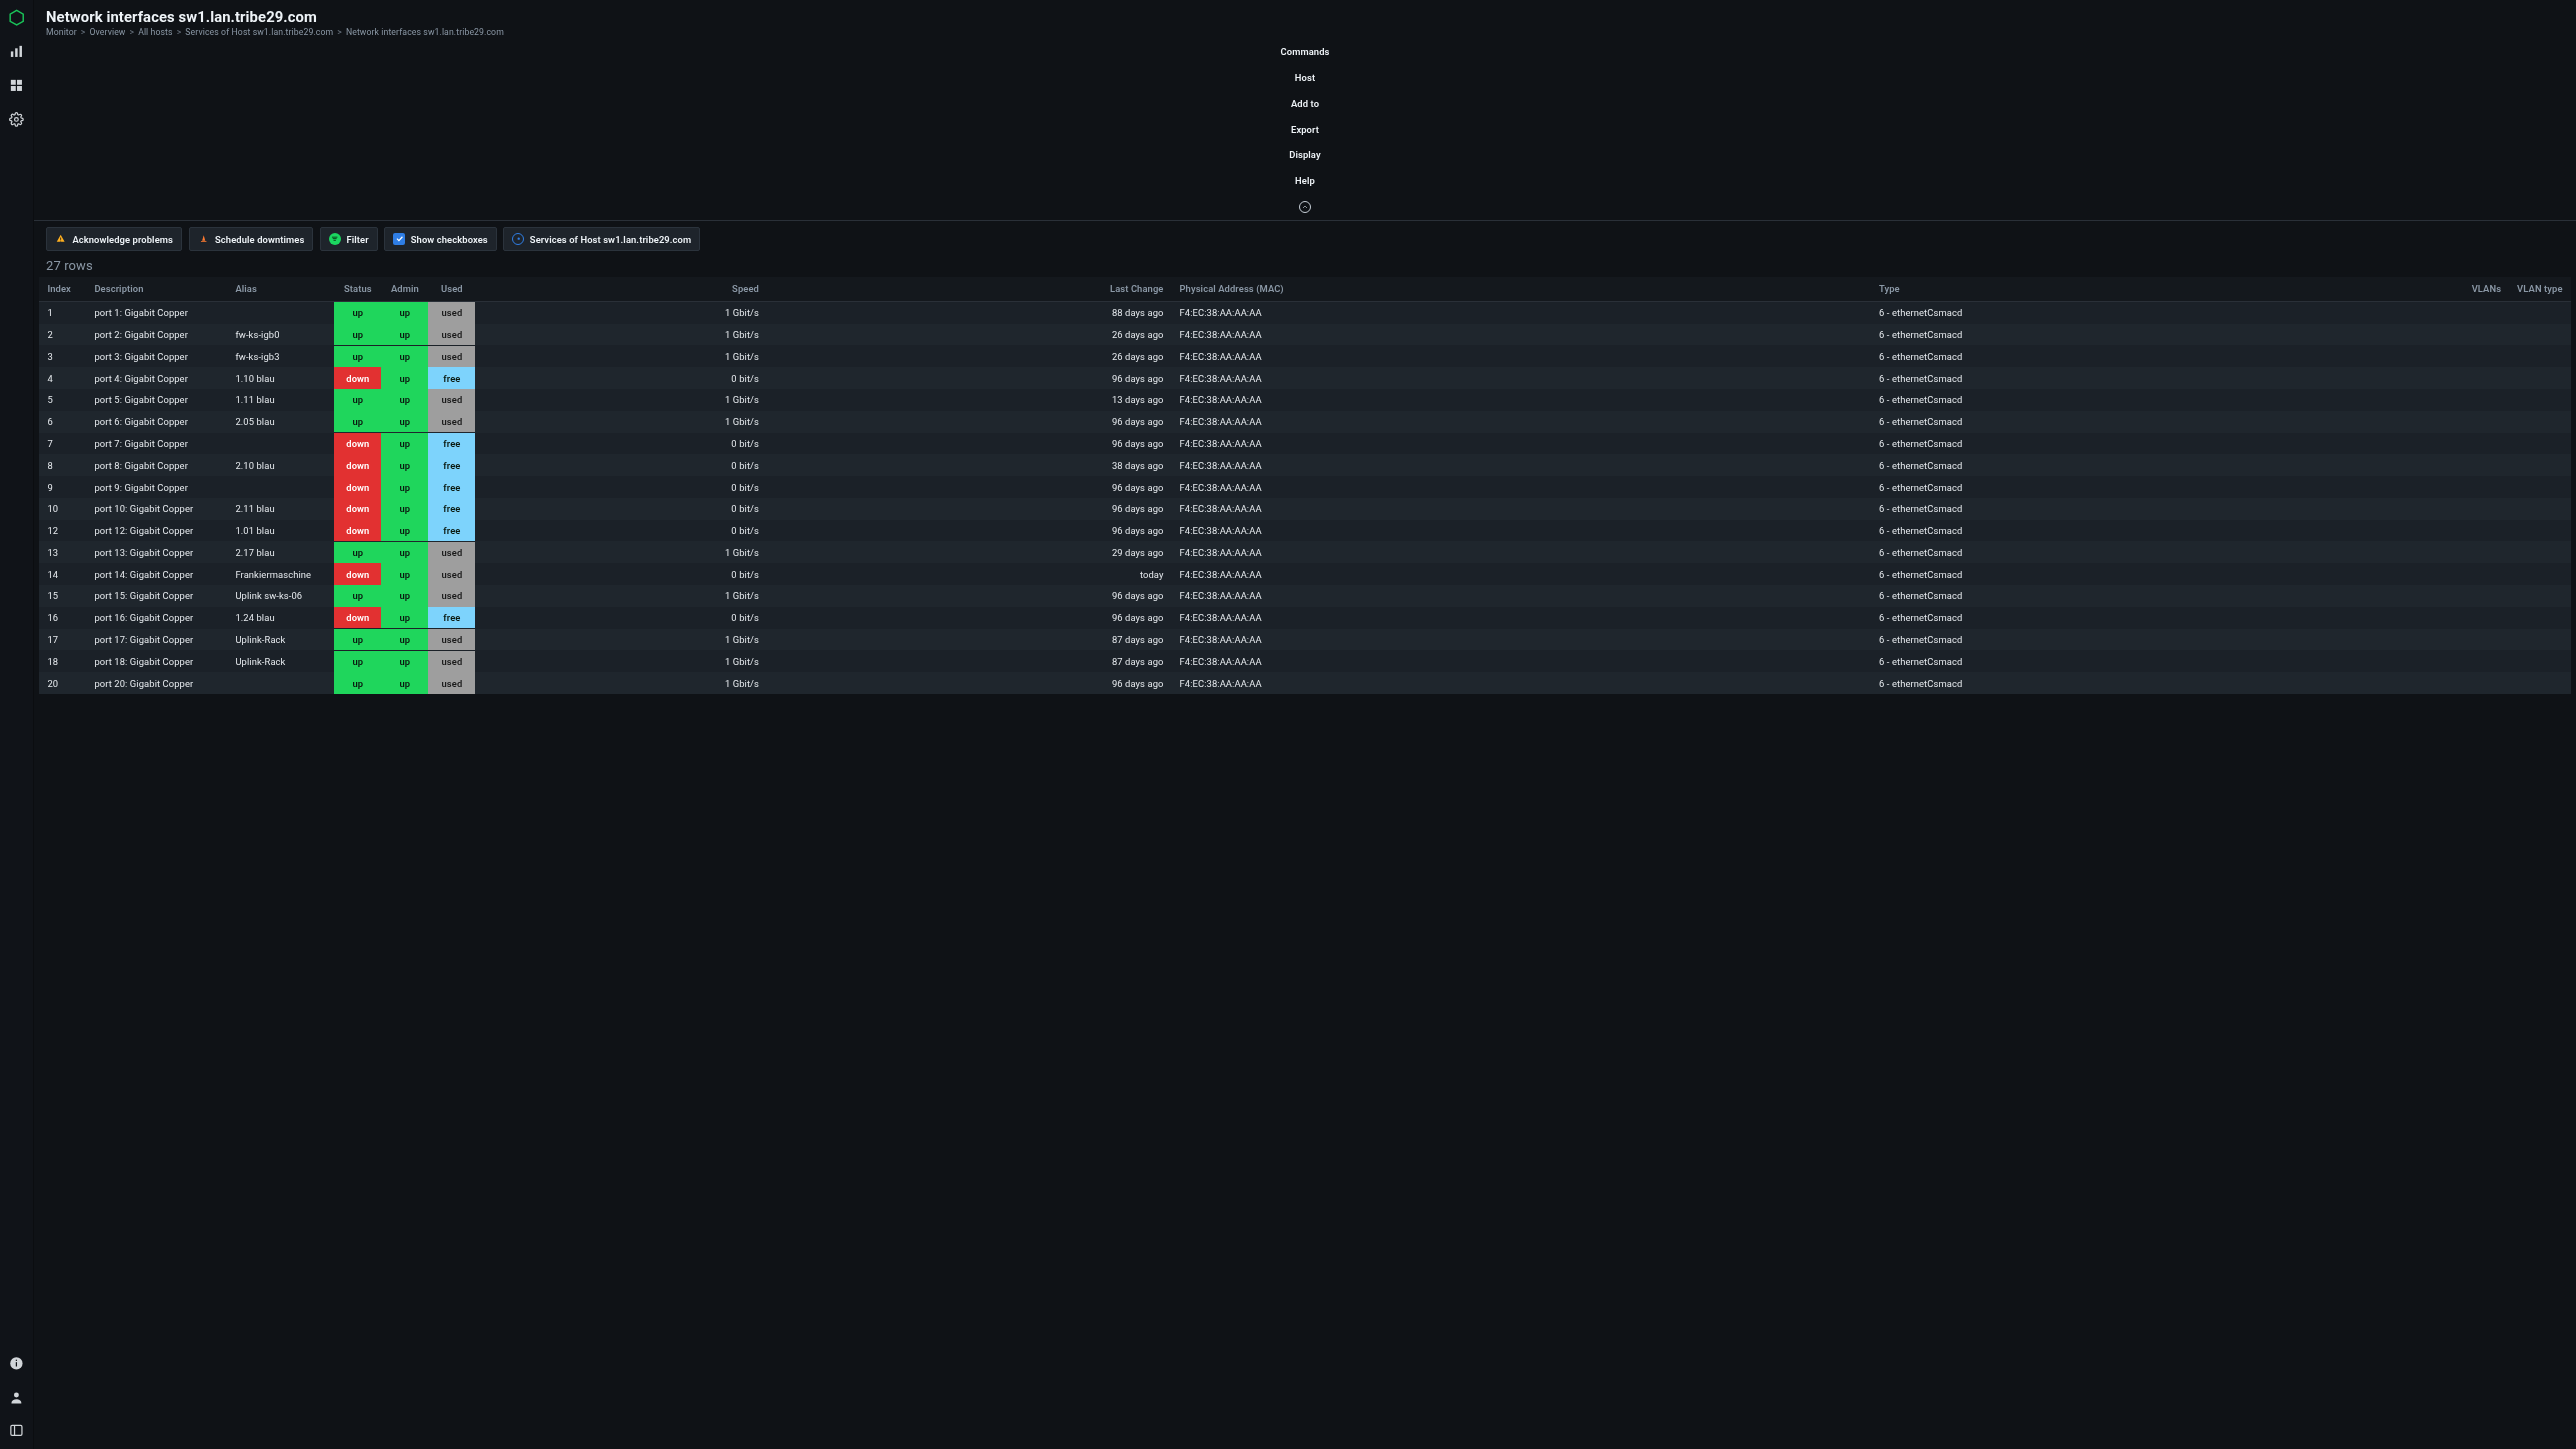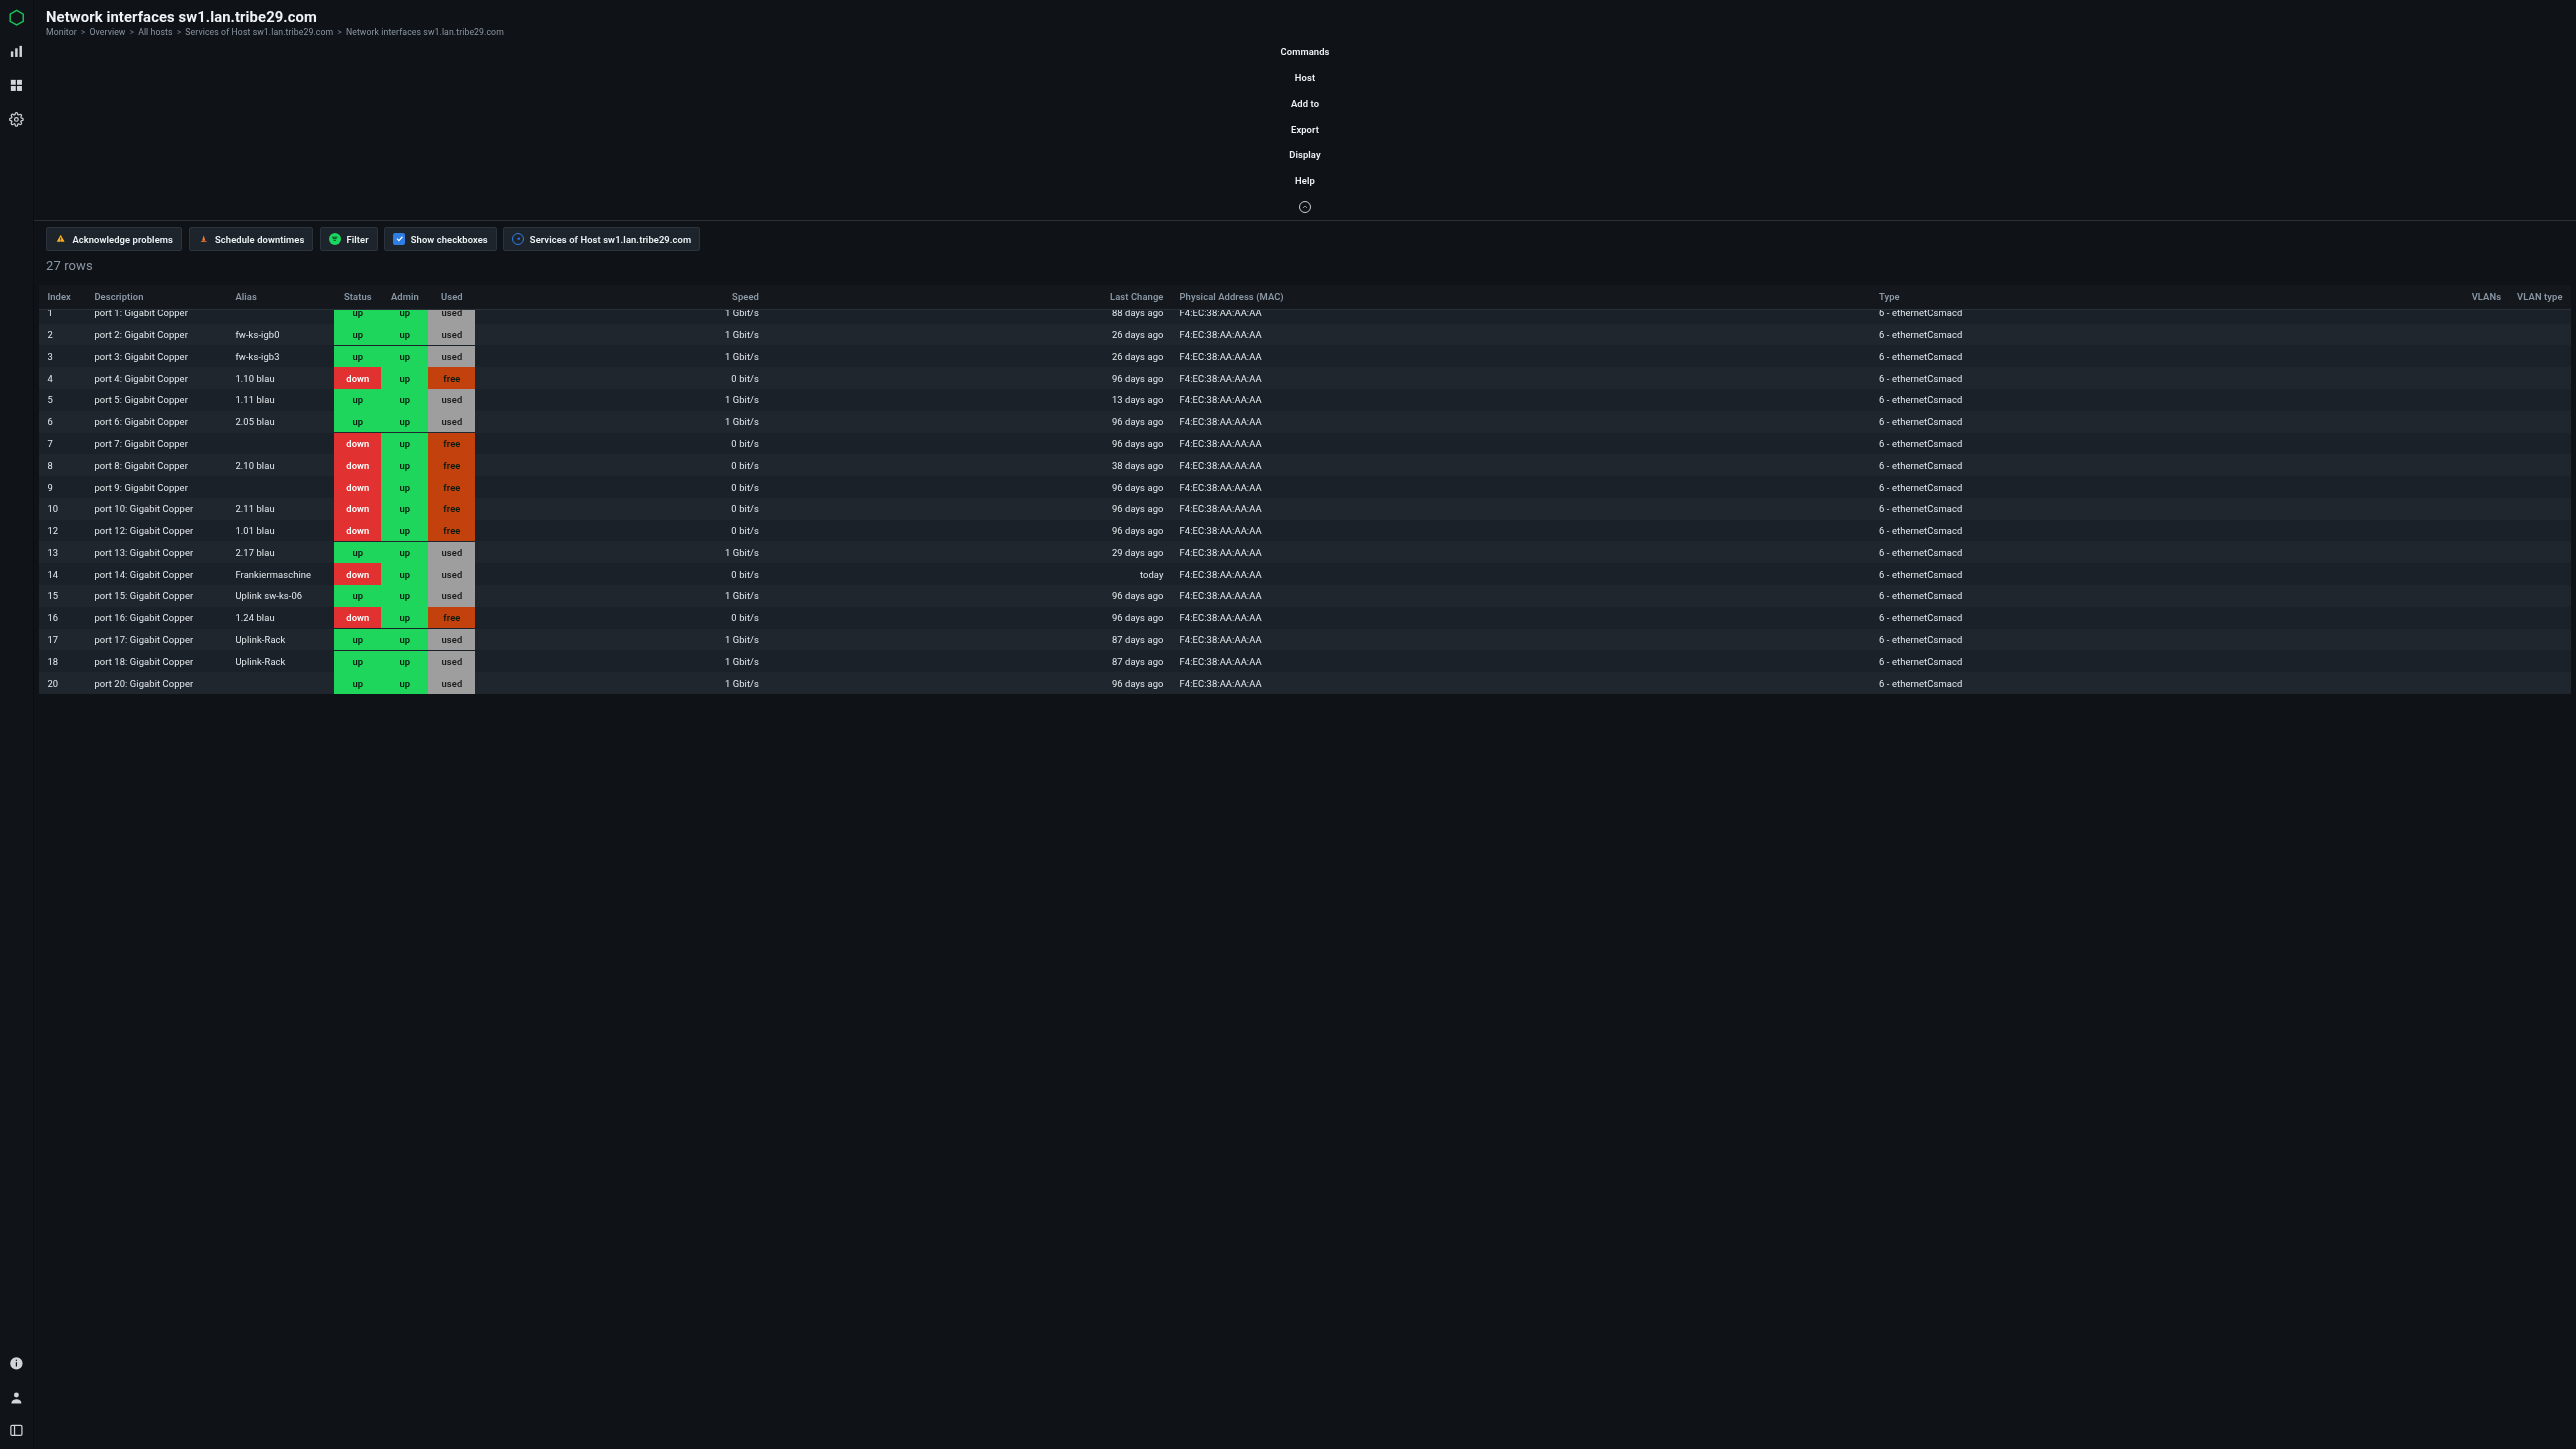--- a/index.html
+++ b/index.html
@@ -70,38 +70,38 @@
   .chip .ic.yellow svg{color:#ffb020}
   .chip .ic.cone svg{color:#ff7a30}
   .chip .ic.blue-ring{border:1.3px solid #2f7ee5;border-radius:50%;}
   .chip .ic svg{width:9.4px;height:9.4px}
 
   .meta-row{display:flex;padding:0 12px 4px 12px;color:var(--text-faint);font-size:13px}
 
   .table-wrap{flex:1;overflow:auto;padding:0 5.4px 8px 5.4px}
   table{width:100%;border-collapse:separate;border-spacing:0;font-size:9.4px}
   thead th{
-    position:sticky;top:8px;background:var(--panel);color:var(--text-faint);
+    position:sticky;top:0;background:var(--panel);color:var(--text-faint);
     text-align:left;font-weight:600;padding:6.7px 8px;border-bottom:0.7px solid var(--border);
     white-space:nowrap;
   }
   thead th.right{text-align:right}
   tbody td{padding:5.4px 8px;color:var(--text);white-space:nowrap}
   tbody tr:nth-child(odd){background:var(--row-odd)}
   tbody tr:nth-child(even){background:var(--row-even)}
   td.right{text-align:right}
   td.status-cell,td.admin-cell,td.used-cell{padding:0}
   .cell-pill{
     display:flex;align-items:center;justify-content:center;height:21.5px;color:#0b1a10;font-weight:600;
   }
   .status-up{background:#1fd65c}
   .status-down{background:#e23131;color:#fff}
   .admin-up{background:#1fd65c}
   .used-used{background:#9e9e9e;color:#1b1b1b}
-  .used-free{background:#c2410c}
+  .used-free{background:#7dd3fc}
 
   .col-index{width:47px}
   .col-desc{width:141px}
   .col-alias{width:107px}
   .col-status,.col-admin,.col-used{width:47px;text-align:center}
   .col-speed,.col-last,.col-mac,.col-type{width:auto}
   .col-vlans,.col-vtype{width:60px}
 
   thead th.center,tbody td.center{text-align:center}
 </style>

